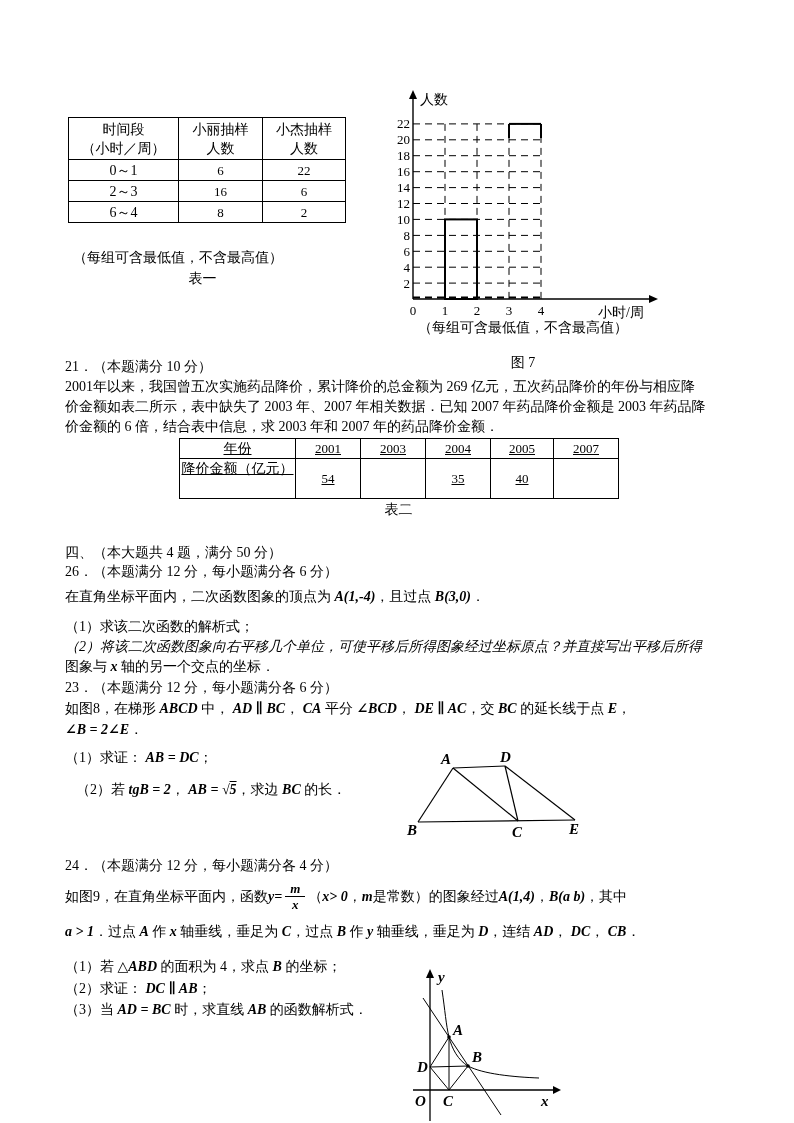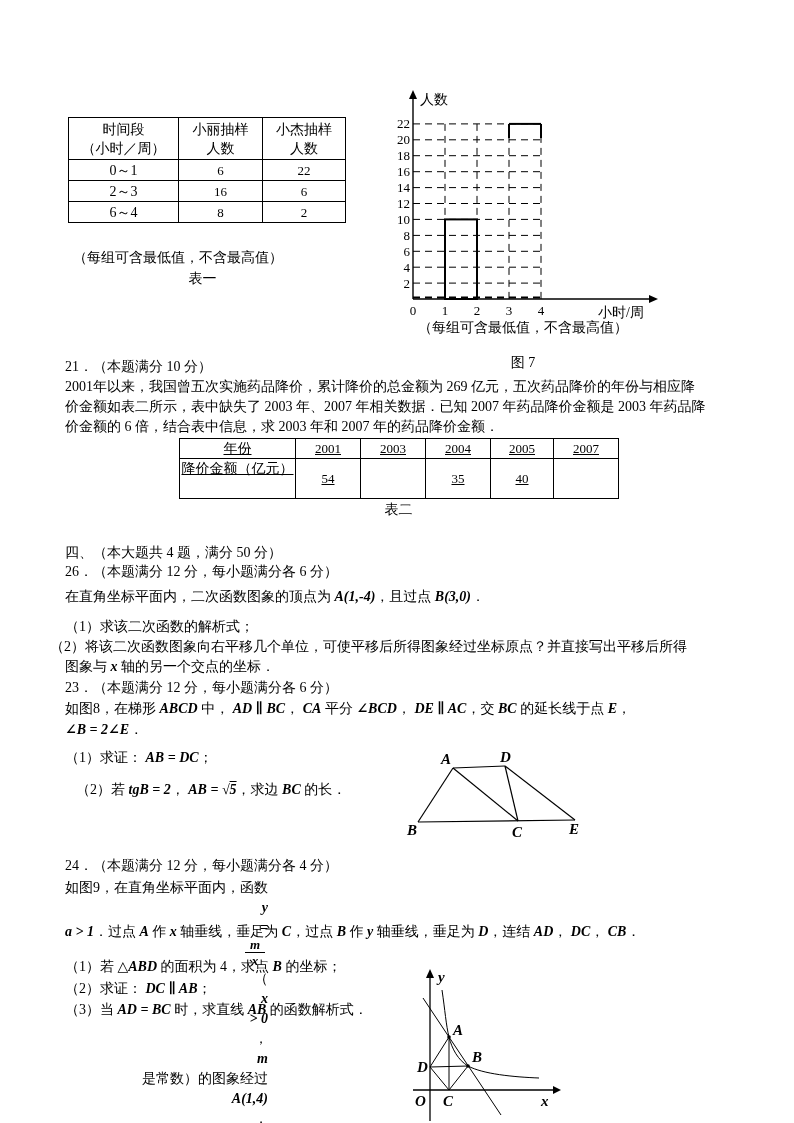--- a/index.html
+++ b/index.html
@@ -163,21 +163,21 @@
       <td class="num"></td>
     </tr>
   </tbody>
     </table>
   <div class="abs center" style="left:179px;top:500px;width:439px;">表二</div>
 
   <div class="abs" style="left:65px;top:543px;">四、（本大题共 4 题，满分 50 分）</div>
   <div class="abs" style="left:65px;top:562px;">26．（本题满分 12 分，每小题满分各 6 分）</div>
   <div class="abs" style="left:65px;top:587px;"><span>在直角坐标平面内，二次函数图象的顶点为 </span><span class="m">A(1,-4)</span><span>，且过点 </span><span class="m">B(3,0)</span><span>．</span></div>
   <div class="abs" style="left:65px;top:617px;"><span>（1）求该二次函数的解析式；</span></div>
-  <div class="abs" style="left:50px;top:637px;"><span>（2）将该二次函数图象向右平移几个单位，可使平移后所得图象经过坐标原点？并直接写出平移后所得</span></div>
+  <div class="abs" style="left:65px;top:637px;font-style:italic;"><span>（2）将该二次函数图象向右平移几个单位，可使平移后所得图象经过坐标原点？并直接写出平移后所得</span></div>
   <div class="abs" style="left:65px;top:657px;"><span>图象与 </span><span class="m">x</span><span> 轴的另一个交点的坐标．</span></div>
 
   <div class="abs" style="left:65px;top:678px;">23．（本题满分 12 分，每小题满分各 6 分）</div>
   <div class="abs" style="left:65px;top:699px;"><span>如图8，在梯形 </span><span class="m">ABCD</span><span> 中， </span><span class="m">AD</span><span class="m"> ∥ </span><span class="m">BC</span><span>， </span><span class="m">CA</span><span> 平分 </span><span class="m">∠BCD</span><span>， </span><span class="m">DE</span><span class="m"> ∥ </span><span class="m">AC</span><span>，交 </span><span class="m">BC</span><span> 的延长线于点 </span><span class="m">E</span><span>，</span></div>
   <div class="abs" style="left:65px;top:720px;"><span class="m">∠B = 2∠E</span><span>．</span></div>
   <div class="abs" style="left:65px;top:748px;"><span>（1）求证： </span><span class="m">AB</span><span class="m"> = </span><span class="m">DC</span><span>；</span></div>
   <div class="abs" style="left:65px;top:780px;margin-left:11px;"><span>（2）若 </span><span class="m">tgB</span><span class="m"> = 2</span><span>， </span><span class="m">AB</span><span class="m"> = </span><span class="m">√<span class="rad">5</span></span><span>，求边 </span><span class="m">BC</span><span> 的长．</span></div>
 
   <svg class="abs" style="left:398px;top:748px;" width="190" height="92" viewBox="0 0 190 92">
     <g stroke="#000" stroke-width="1.2" fill="none">
@@ -191,21 +191,21 @@
     <g class="figlabel" font-size="15">
       <text x="43" y="16">A</text>
       <text x="102" y="14">D</text>
       <text x="9" y="87">B</text>
       <text x="114" y="89">C</text>
       <text x="171" y="86">E</text>
     </g>
   </svg>
 
   <div class="abs" style="left:65px;top:856px;">24．（本题满分 12 分，每小题满分各 4 分）</div>
-  <div class="abs" style="left:65px;top:878px;height:38px;display:flex;align-items:flex-end;flex-direction:column;">
+  <div class="abs" style="left:65px;top:878px;height:38px;display:flex;align-items:center;">
       <span>如图9，在直角坐标平面内，函数 </span>
       <span class="m">y</span>
       <span class="m"> = </span>
       <span class="frac">
         <span class="fnum m">m</span>
         <span class="fden m">x</span>
       </span>
       <span>（</span>
       <span class="m">x</span>
       <span class="m"> &gt; 0</span>

